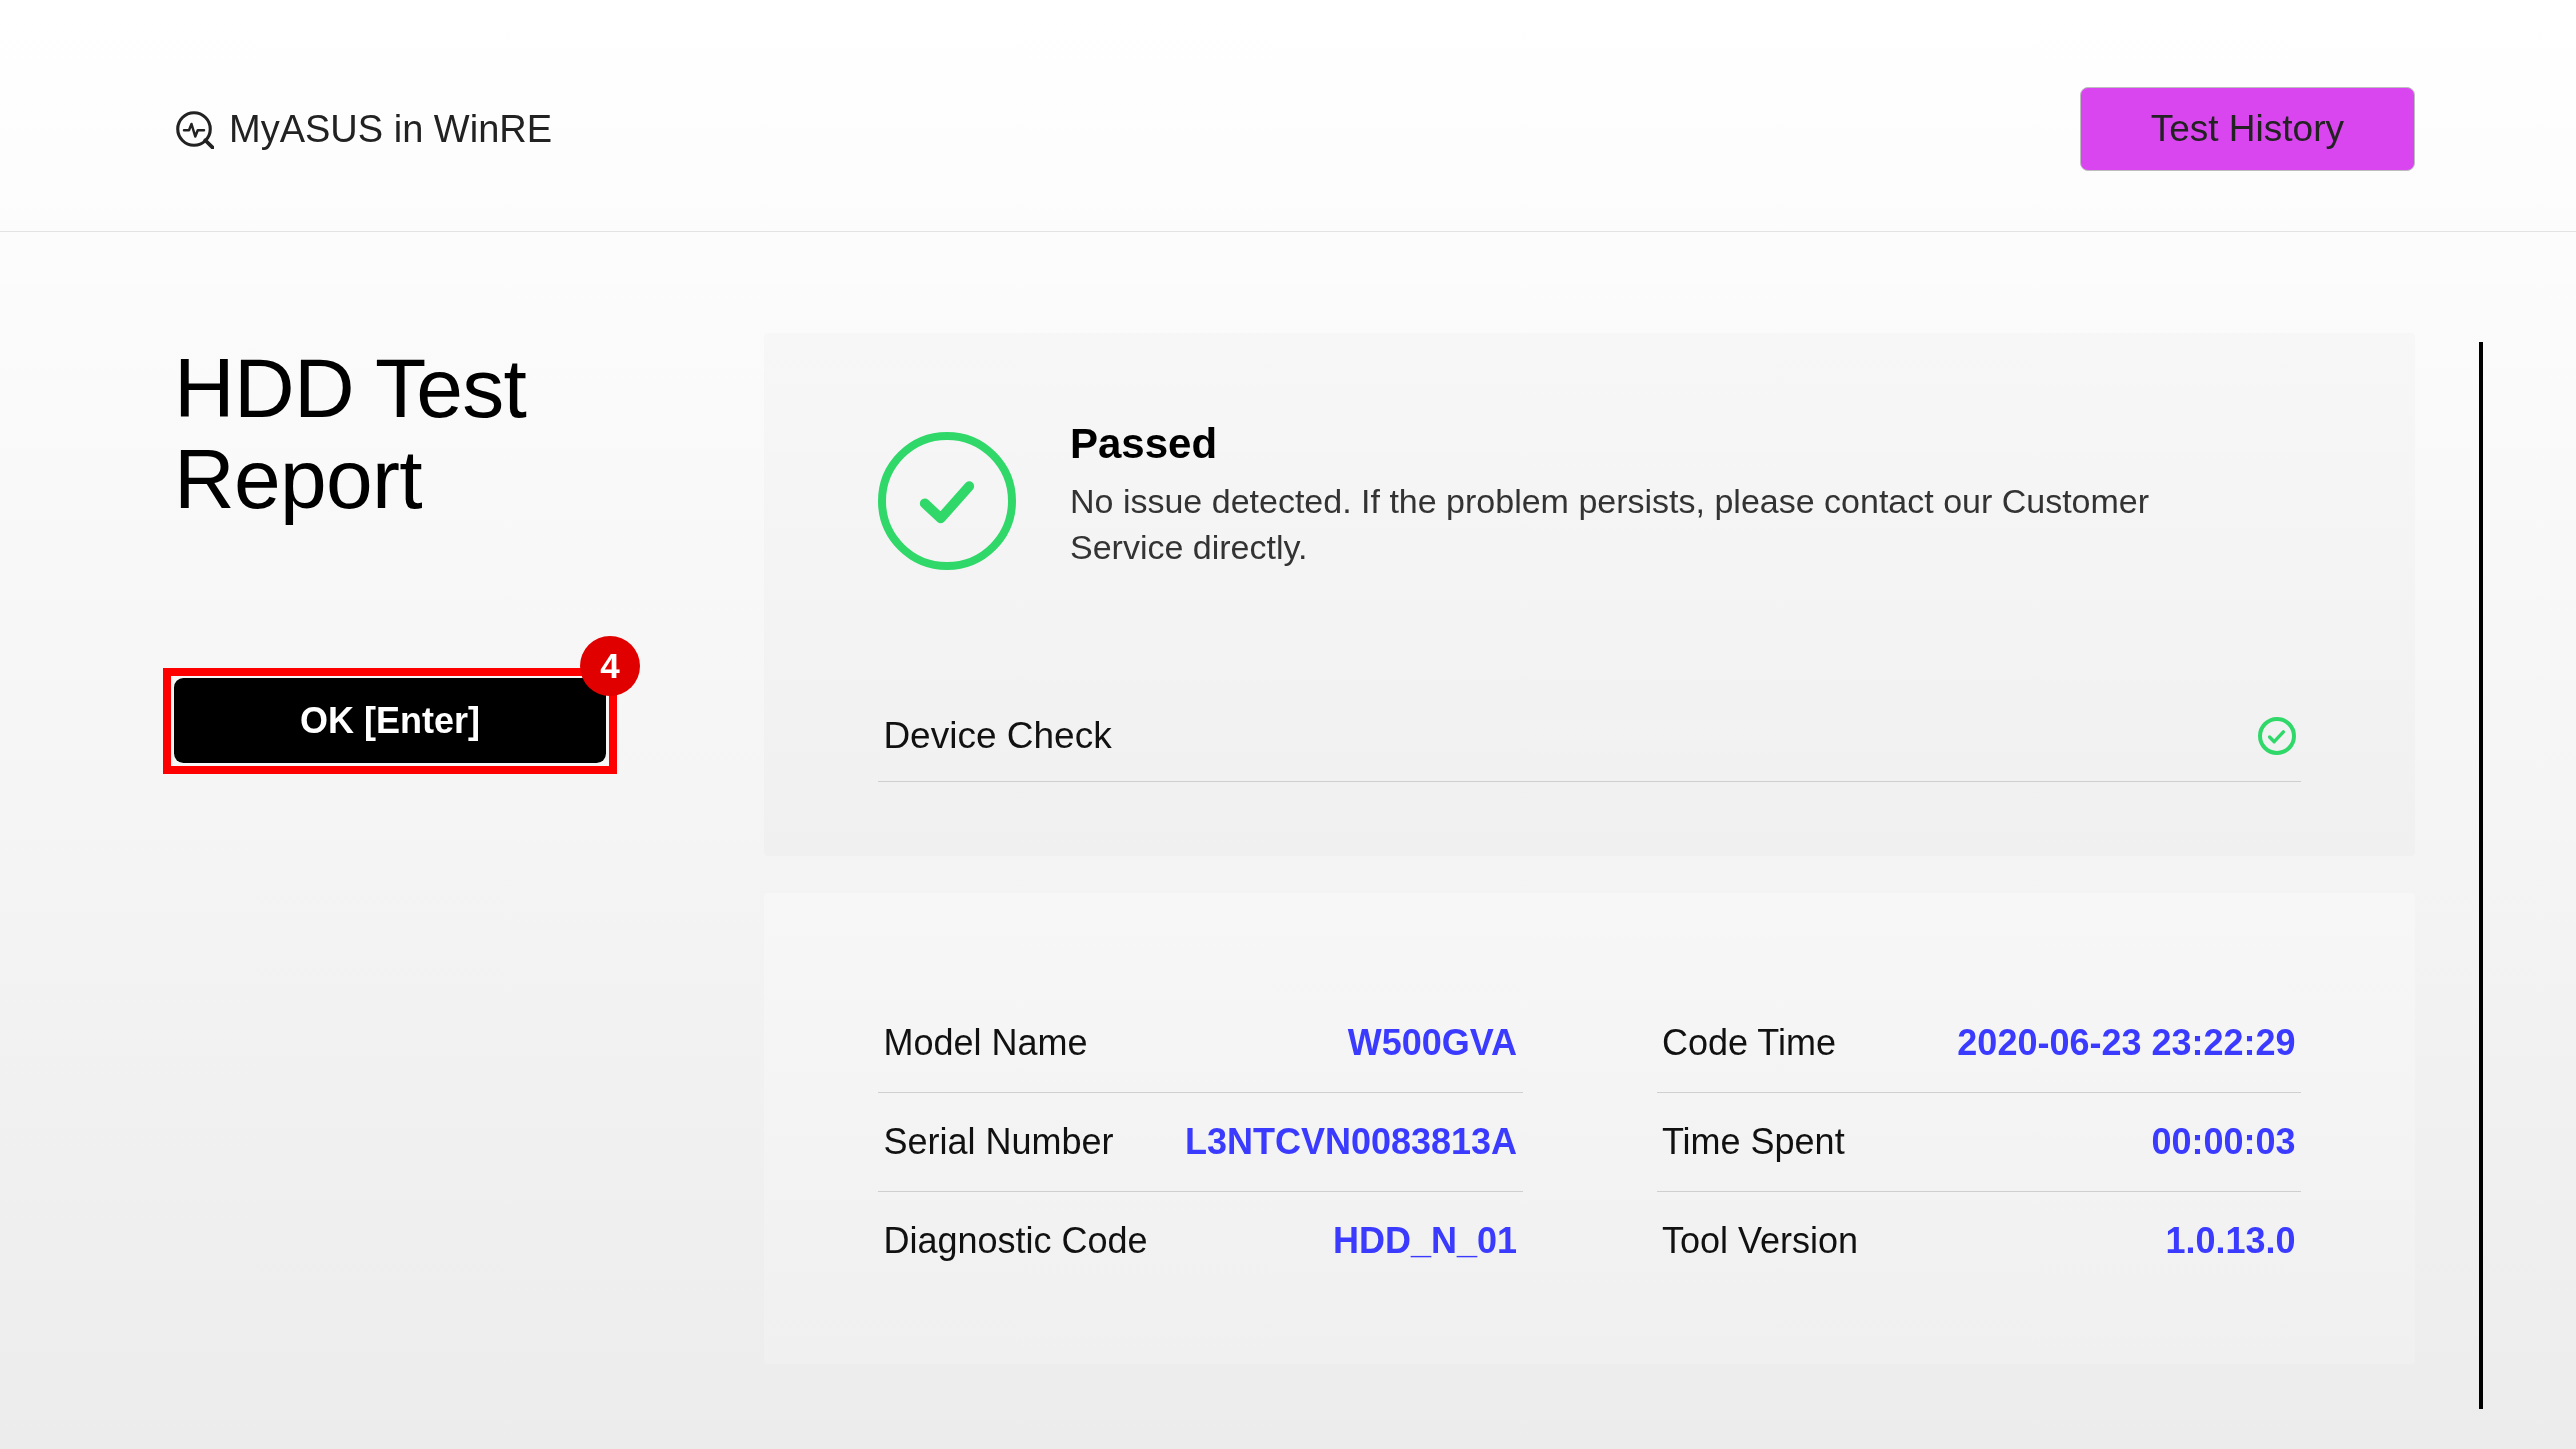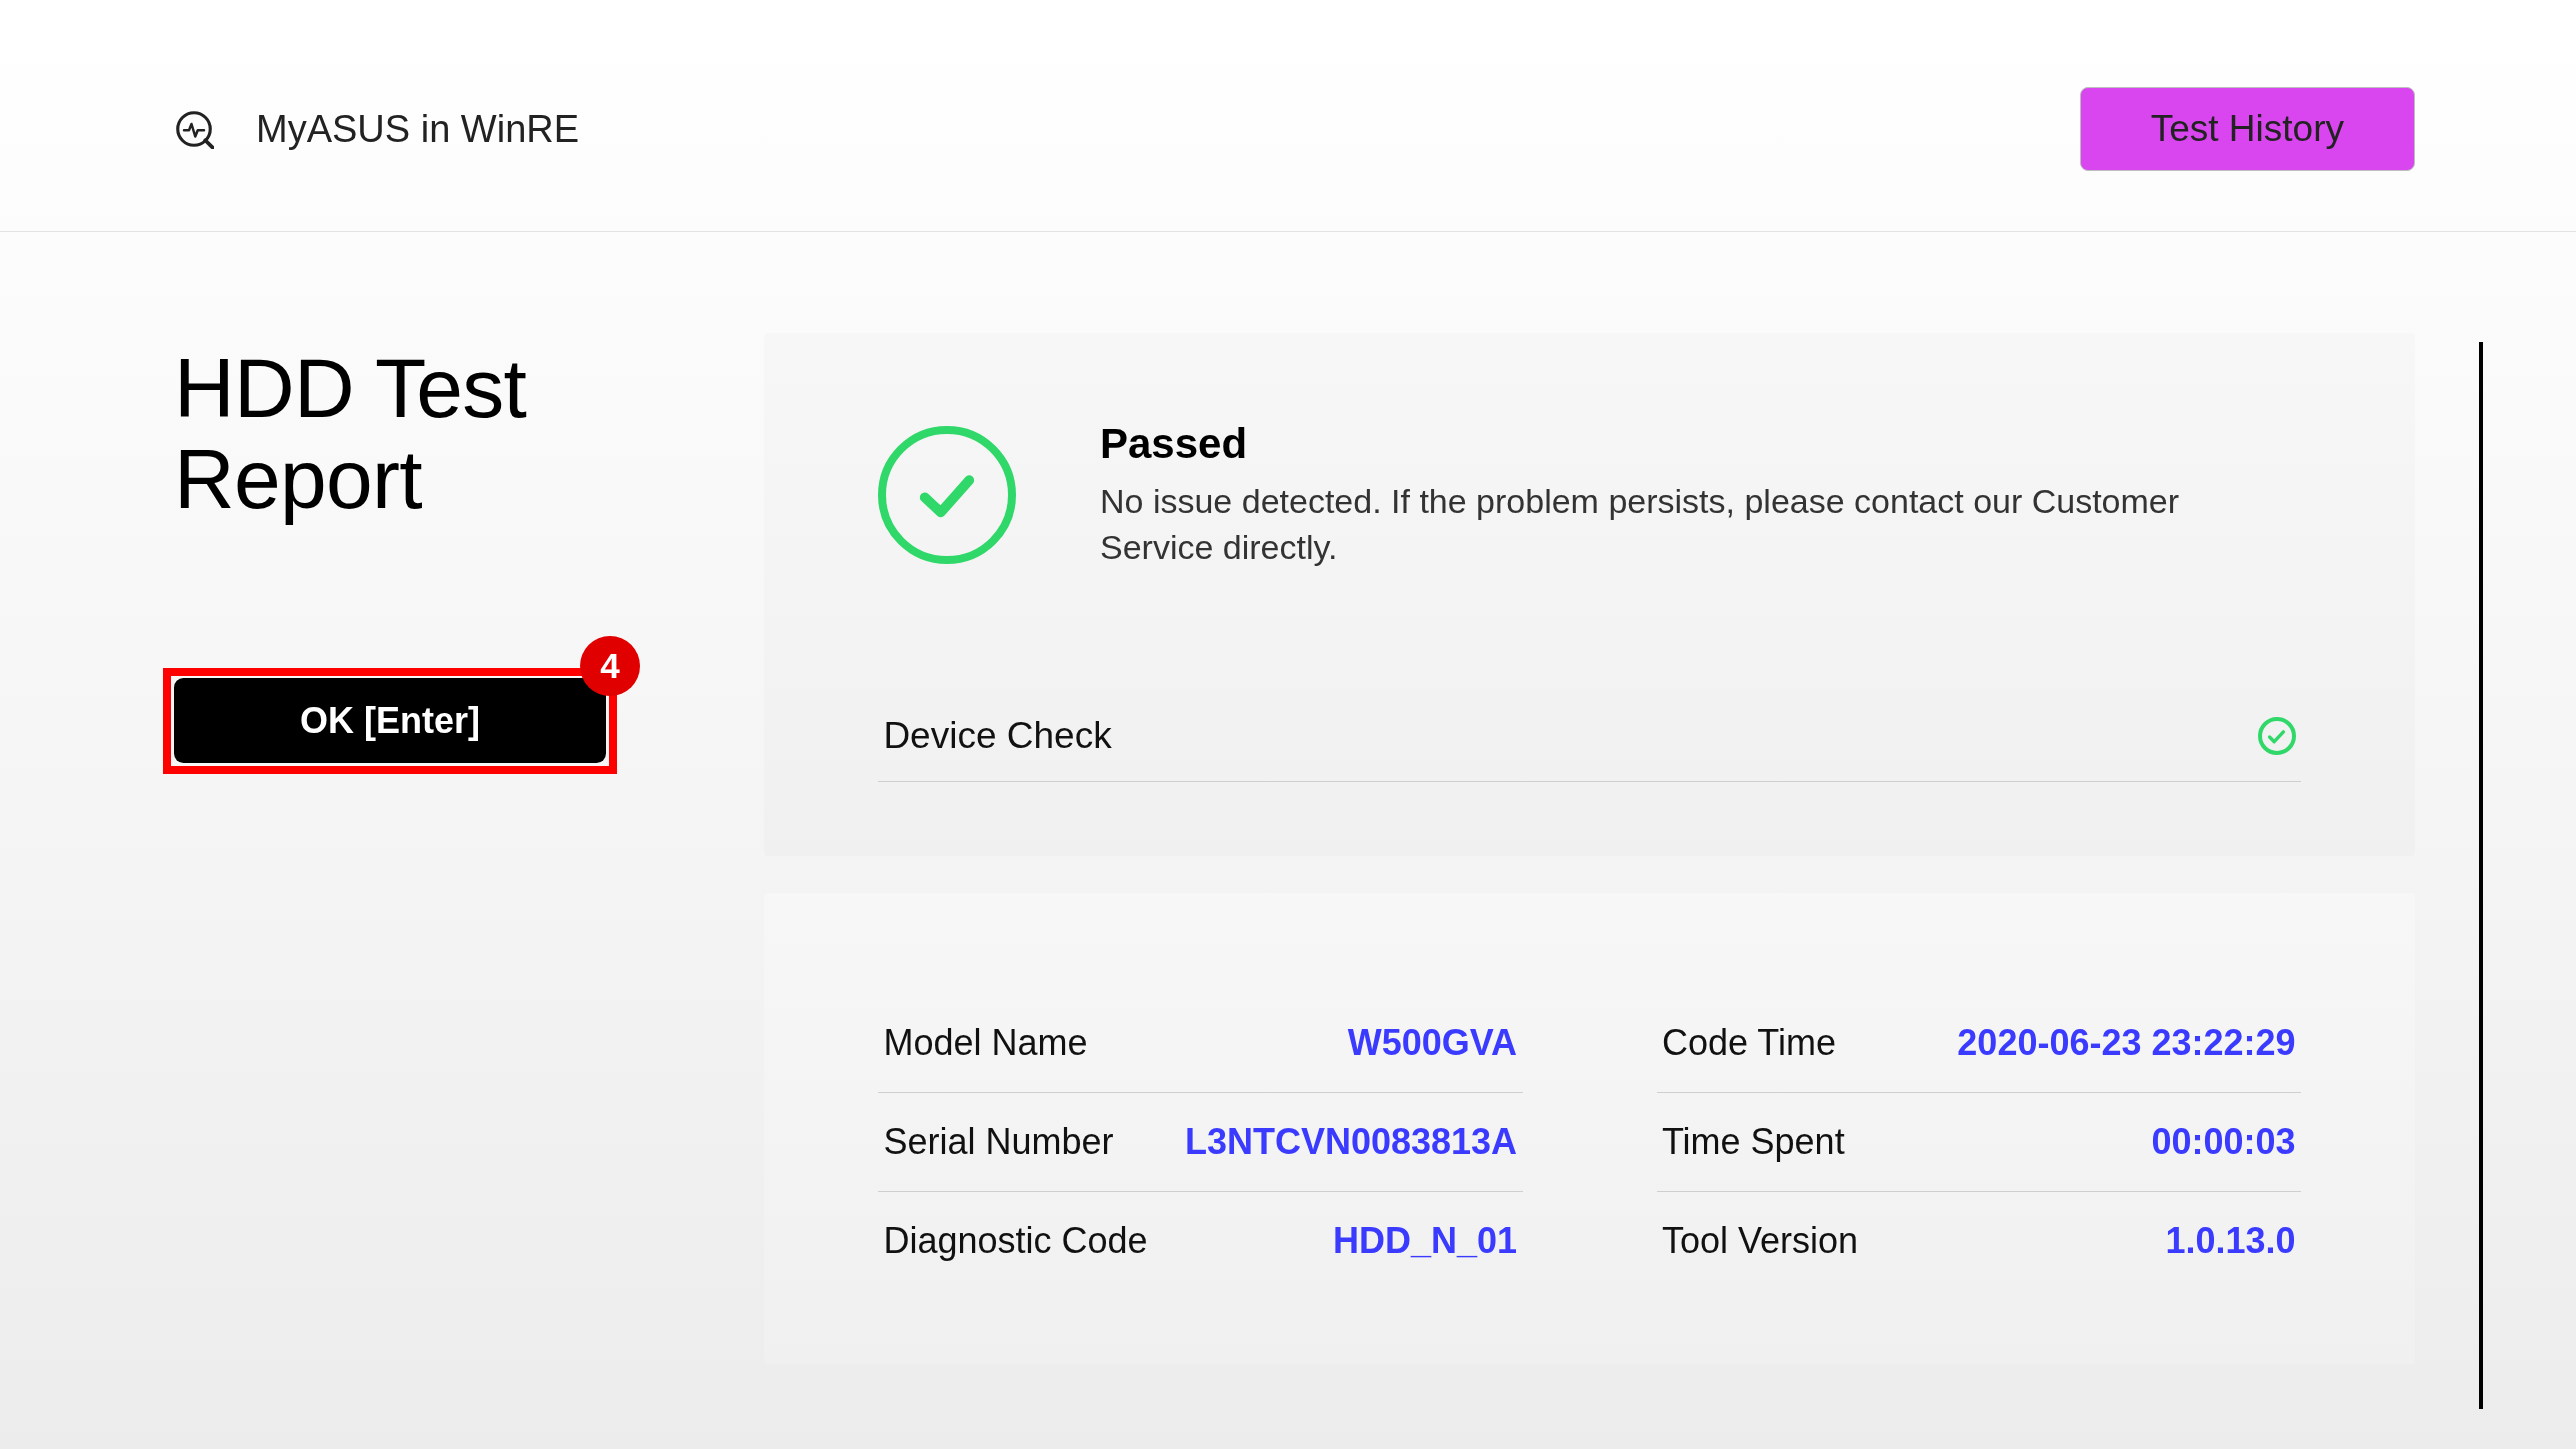--- a/index.html
+++ b/index.html
@@ -1,32 +1,32 @@
 <!DOCTYPE html>
 <html style="font-size:10.7px"><head>
 <meta charset="utf-8">
 <style>
   *{box-sizing:border-box;margin:0;padding:0}
   body{font-family:"Segoe UI",Arial,sans-serif;background:linear-gradient(180deg,#ffffff 0%,#f4f4f4 60%,#ececec 100%);width:2576px;height:1449px;overflow:hidden;color:#111}
   .header{display:flex;align-items:center;justify-content:space-between;padding:87px 161px 60px 174px;border-bottom:1.3px solid #e3e3e3}
-  .header-left{display:flex;align-items:center;gap:42px}
+  .header-left{display:flex;align-items:center;gap:15px}
   .app-icon{width:40px;height:40px;display:flex;align-items:center;justify-content:center}
   .app-title{font-size:38px;font-weight:400;color:#222}
   .test-history-btn{font-size:37px;font-weight:400;color:#222;background:#d946ef;border:1.3px solid #bdbdbd;border-radius:8px;padding:20px 70px;cursor:pointer}
   .main{display:flex;padding:101px 161px 0 174px;position:relative}
   .left-col{flex:0 0 590px}
   .page-title{font-size:84px;font-weight:400;line-height:1.08;color:#000;letter-spacing:-0.7px;margin-top:10px}
   .ok-wrap{position:relative;display:inline-block;margin-top:154px}
   .ok-highlight{position:absolute;top:-10.7px;left:-10.7px;right:-10.7px;bottom:-10.7px;border:8px solid #f00;pointer-events:none}
   .ok-btn{background:#000;color:#fff;font-size:36px;font-weight:700;border-radius:9.4px;padding:21.5px 0;width:432px;text-align:center;cursor:pointer;border:none}
   .badge{position:absolute;top:-42px;right:-34px;width:60px;height:60px;border-radius:50%;background:#e10000;color:#fff;display:flex;align-items:center;justify-content:center;font-size:35px;font-weight:700;z-index:2}
   .right-col{flex:1;display:flex;flex-direction:column;gap:37px}
   .card{background:linear-gradient(180deg,#f7f7f7 0%,#f0f0f0 100%);border-radius:4px;padding:87px 114px 74px 114px;position:relative}
   .card1{display:block}
-  .result-row{display:flex;align-items:center;gap:84px}
+  .result-row{display:flex;align-items:flex-end;gap:54px}
   .big-circle{flex:0 0 138px;height:138px;border:8px solid #30d86a;border-radius:50%;display:flex;align-items:center;justify-content:center}
   .result-text{max-width:1140px}
   .result-title{font-size:42px;font-weight:800;color:#000;margin-bottom:10.7px}
   .result-desc{font-size:34px;color:#333;line-height:1.35;font-weight:400}
   .check-row{display:flex;align-items:center;justify-content:space-between;border-bottom:1.3px solid #cfcfcf;padding:24px 5.4px;margin-top:121px}
   .check-label{font-size:37px;color:#111}
   .small-circle{width:38px;height:38px;border:4px solid #30d86a;border-radius:50%;display:flex;align-items:center;justify-content:center}
   .card2{padding:101px 114px 74px 114px}
   .info-grid{display:flex;gap:134px}
   .info-col{flex:1;display:flex;flex-direction:column}

